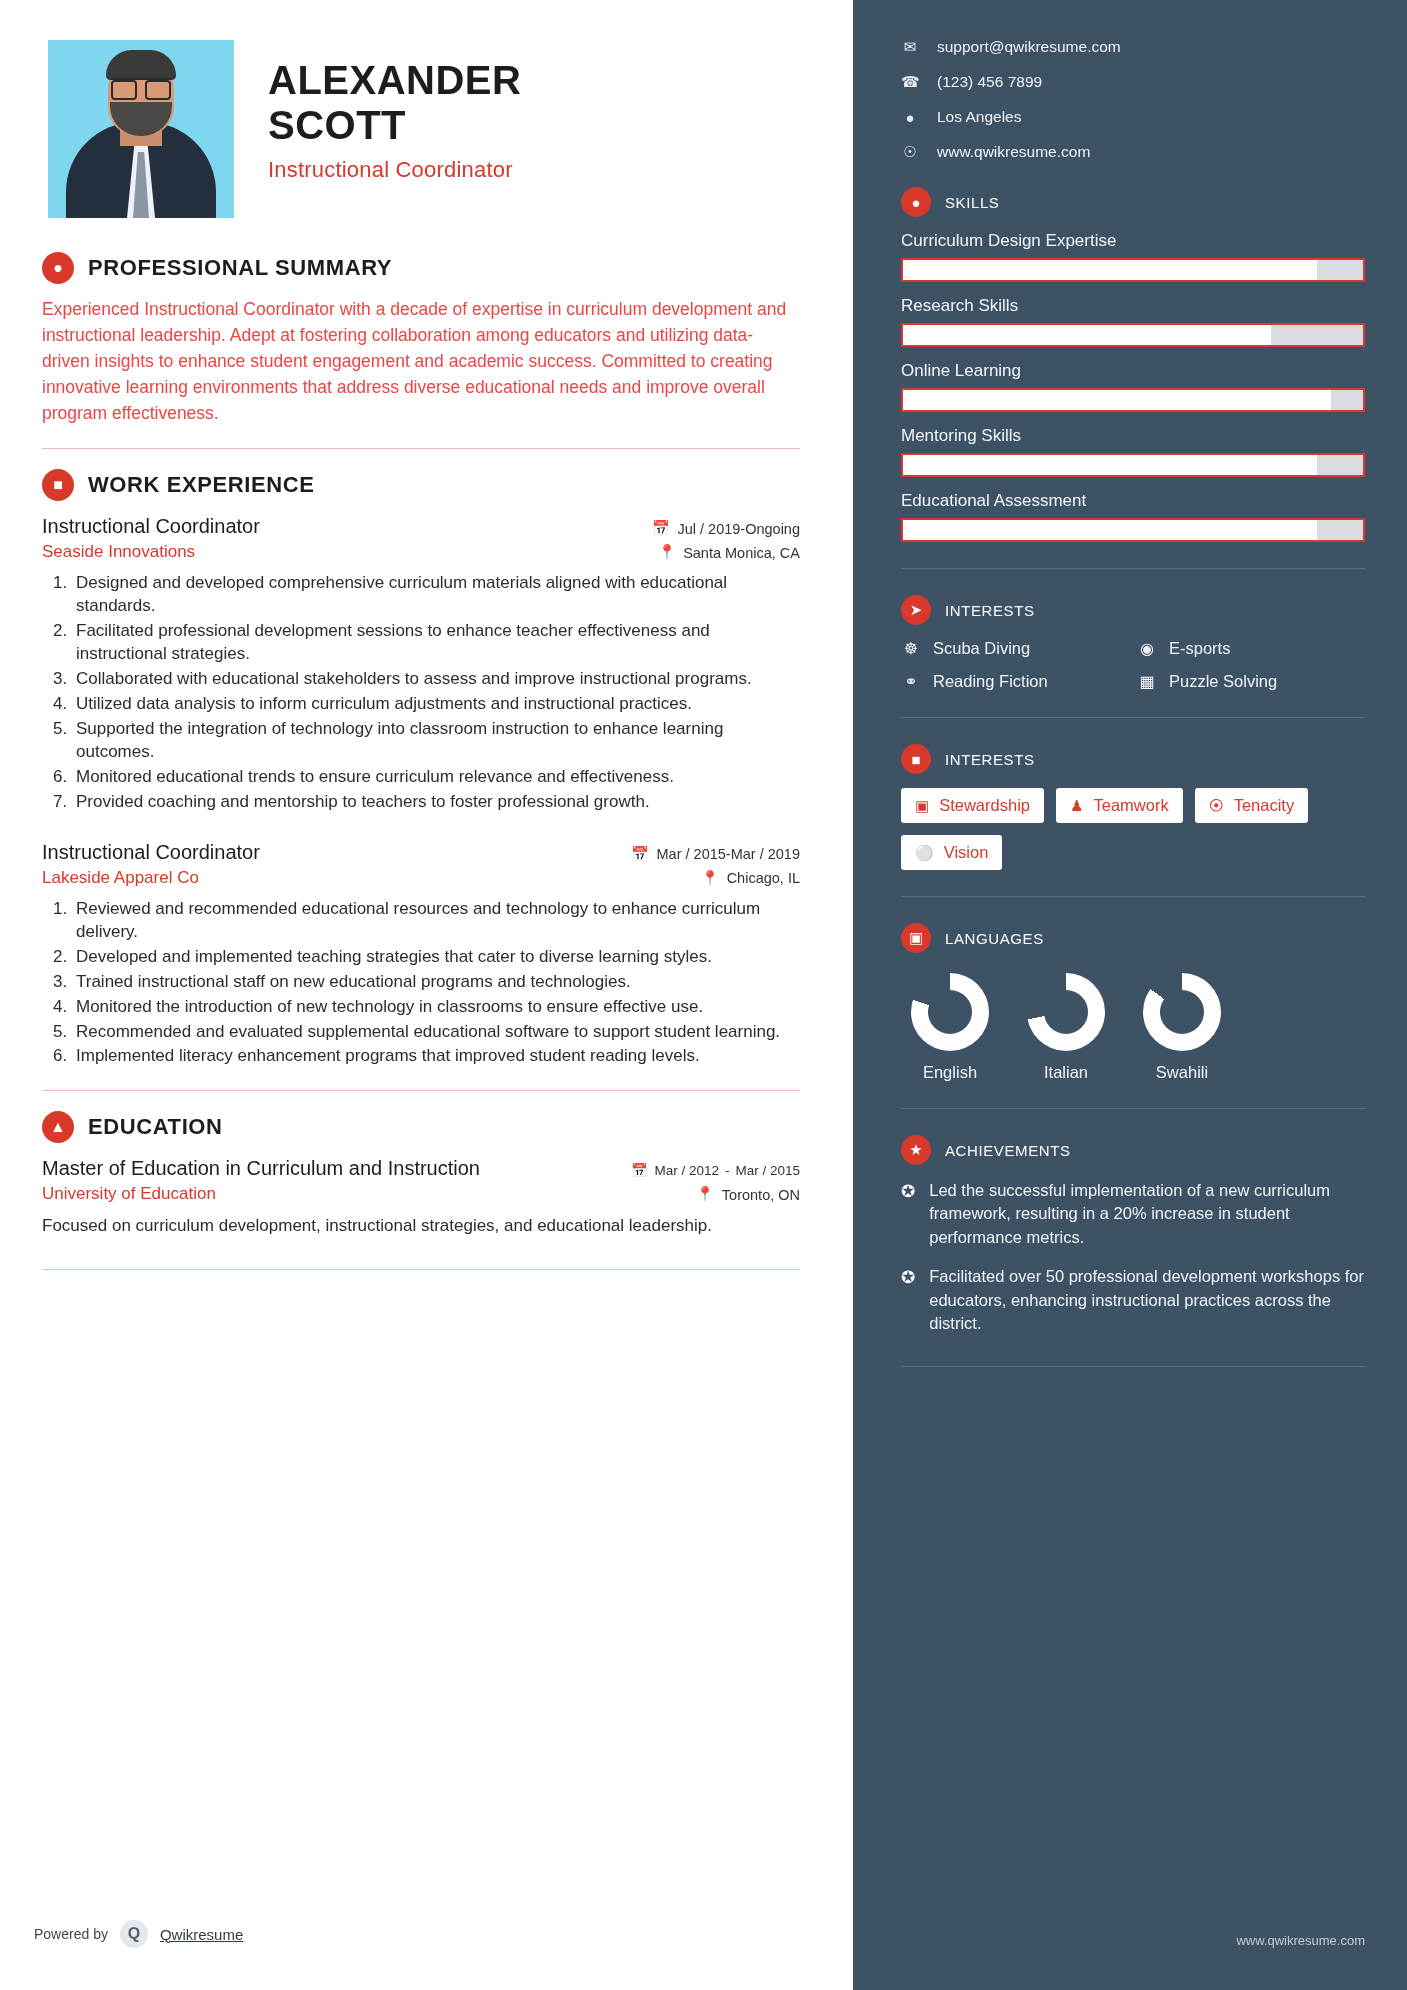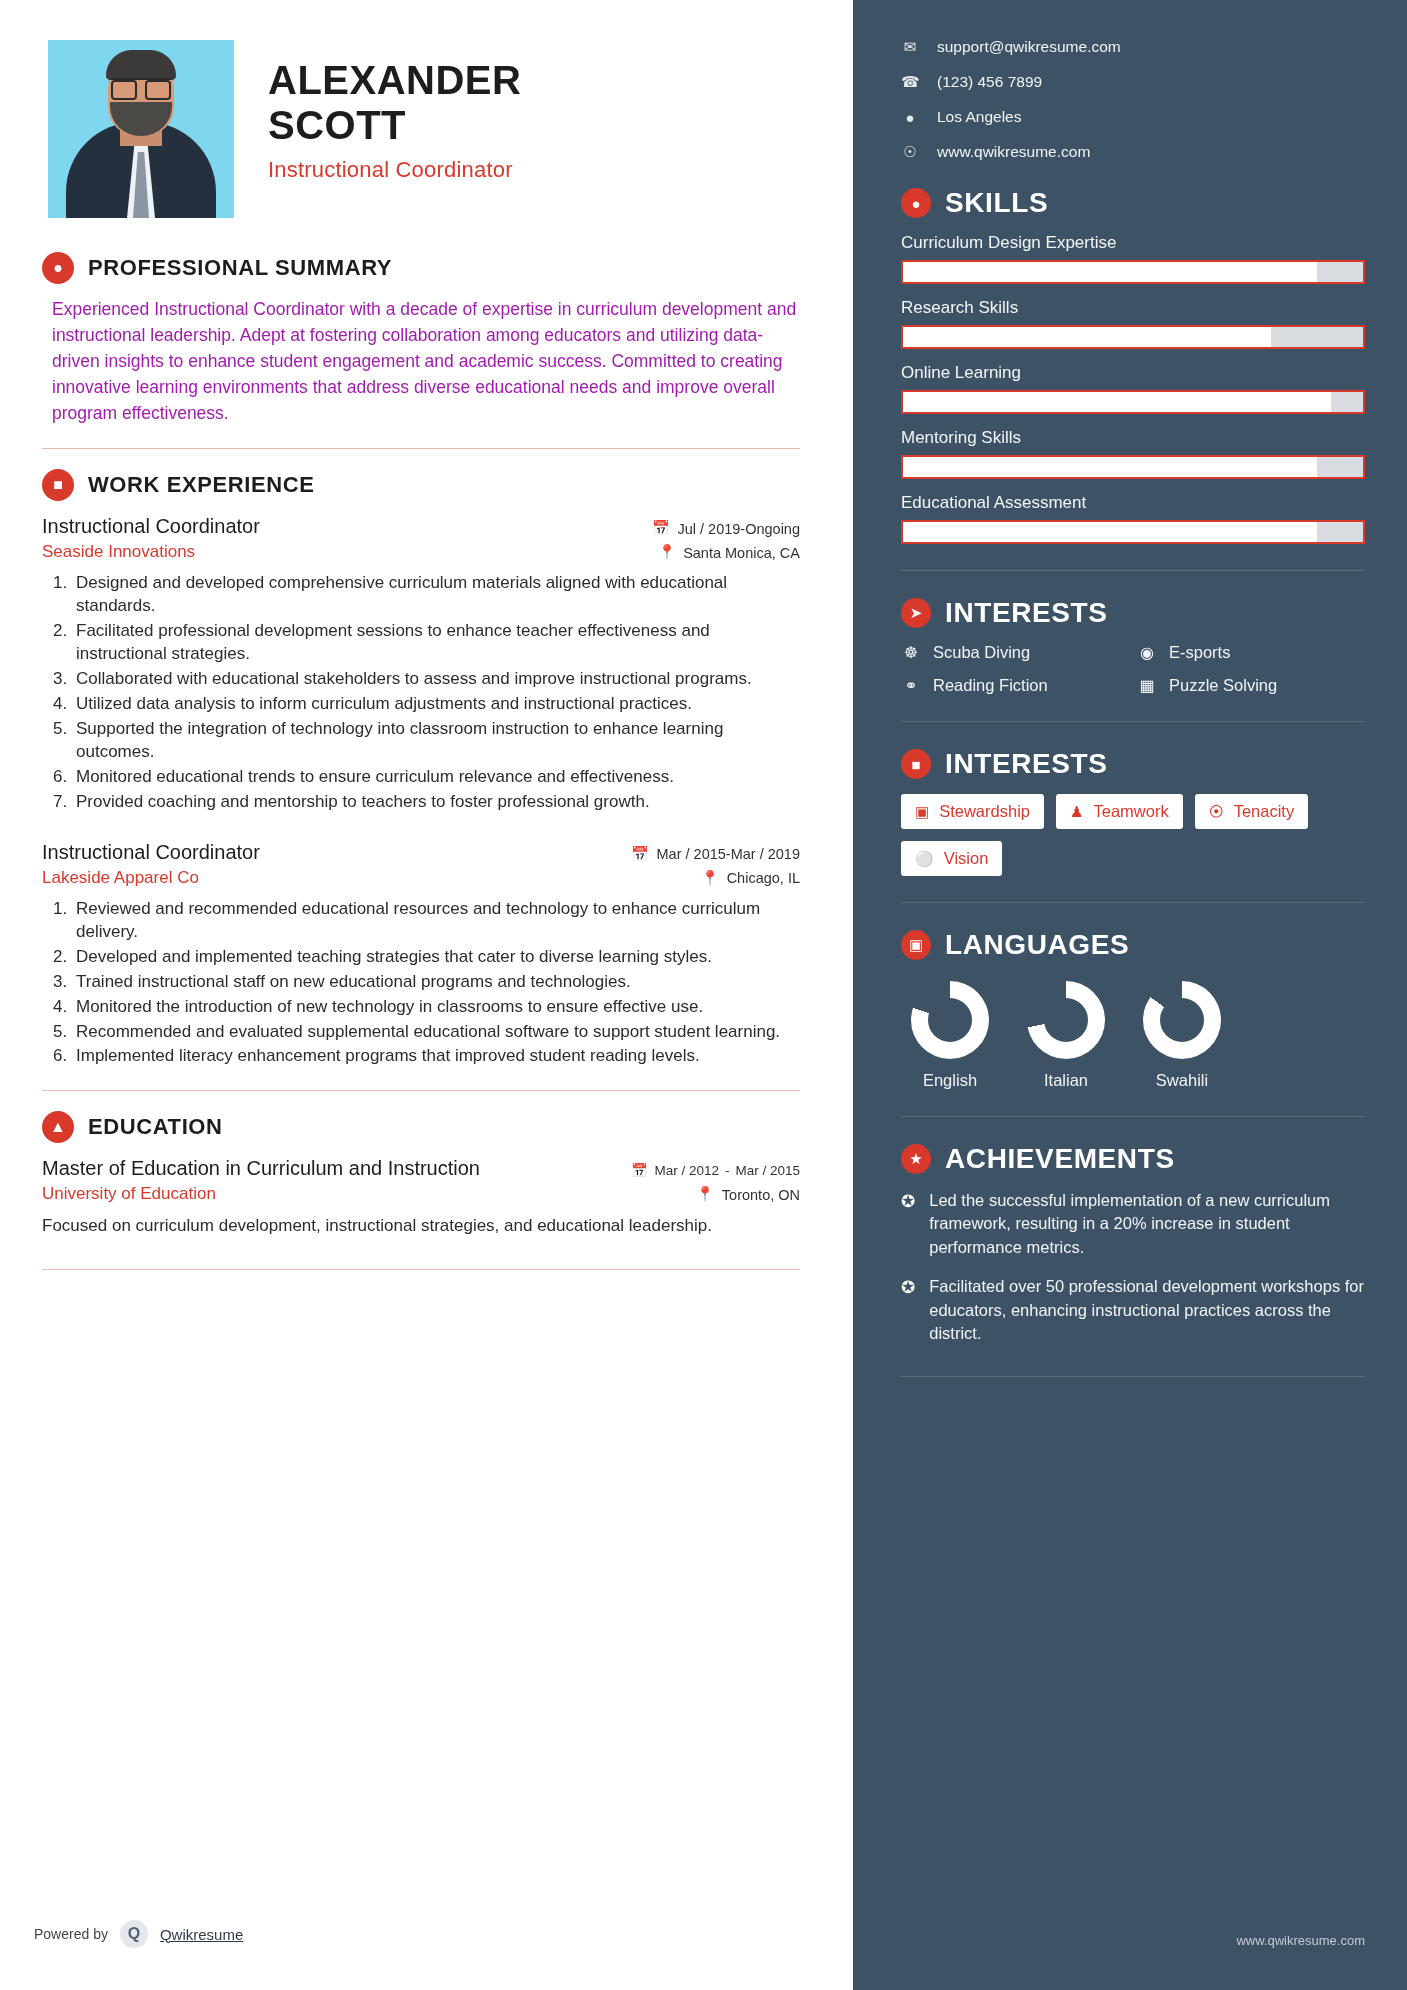--- a/index.html
+++ b/index.html
@@ -146,22 +146,21 @@
   }
   .sec-title {
     font-size: 22px;
     font-weight: bold;
     color: #1d1d1d;
     letter-spacing: 0.6px;
   }
   .summary-text {
     font-size: 17.5px;
     line-height: 1.48;
-    color: #a21caf;
-    margin-left: 10px;
+    color: #ef4444;
   }
   .divider {
     height: 1px;
     background: #eeb9b4;
     margin: 22px 0 20px;
   }
 
   .job { margin-bottom: 6px; }
   .job-row {
     display: flex;
@@ -262,21 +261,21 @@
   .rsec-head {
     display: flex; align-items: center; gap: 14px; margin-bottom: 14px;
   }
   .rsec-icon {
     width: 30px; height: 30px; border-radius: 50%;
     background: #d8392b; color: #fff;
     display: flex; align-items: center; justify-content: center;
     font-size: 15px; flex: none;
   }
   .rsec-title {
-    font-size: 28px; font-weight: bold; letter-spacing: 0.6px; color: #fff;
+    font-size: 15px; font-weight: normal; letter-spacing: 0.6px; color: #fff;
   }
   .skill { margin-bottom: 14px; }
   .skill-name { font-size: 17px; color: #f3f6f8; margin-bottom: 7px; }
   .bar {
     height: 24px;
     border: 2px solid #d8392b;
     background: #d9dde1;
     position: relative;
   }
   .bar .fill { height: 100%; background: #ffffff; }

